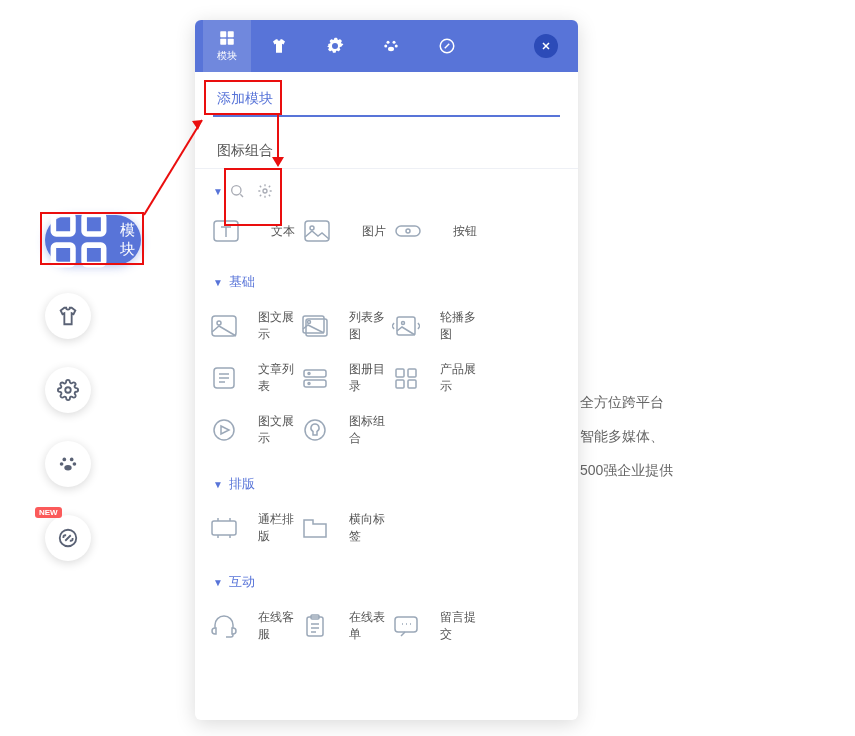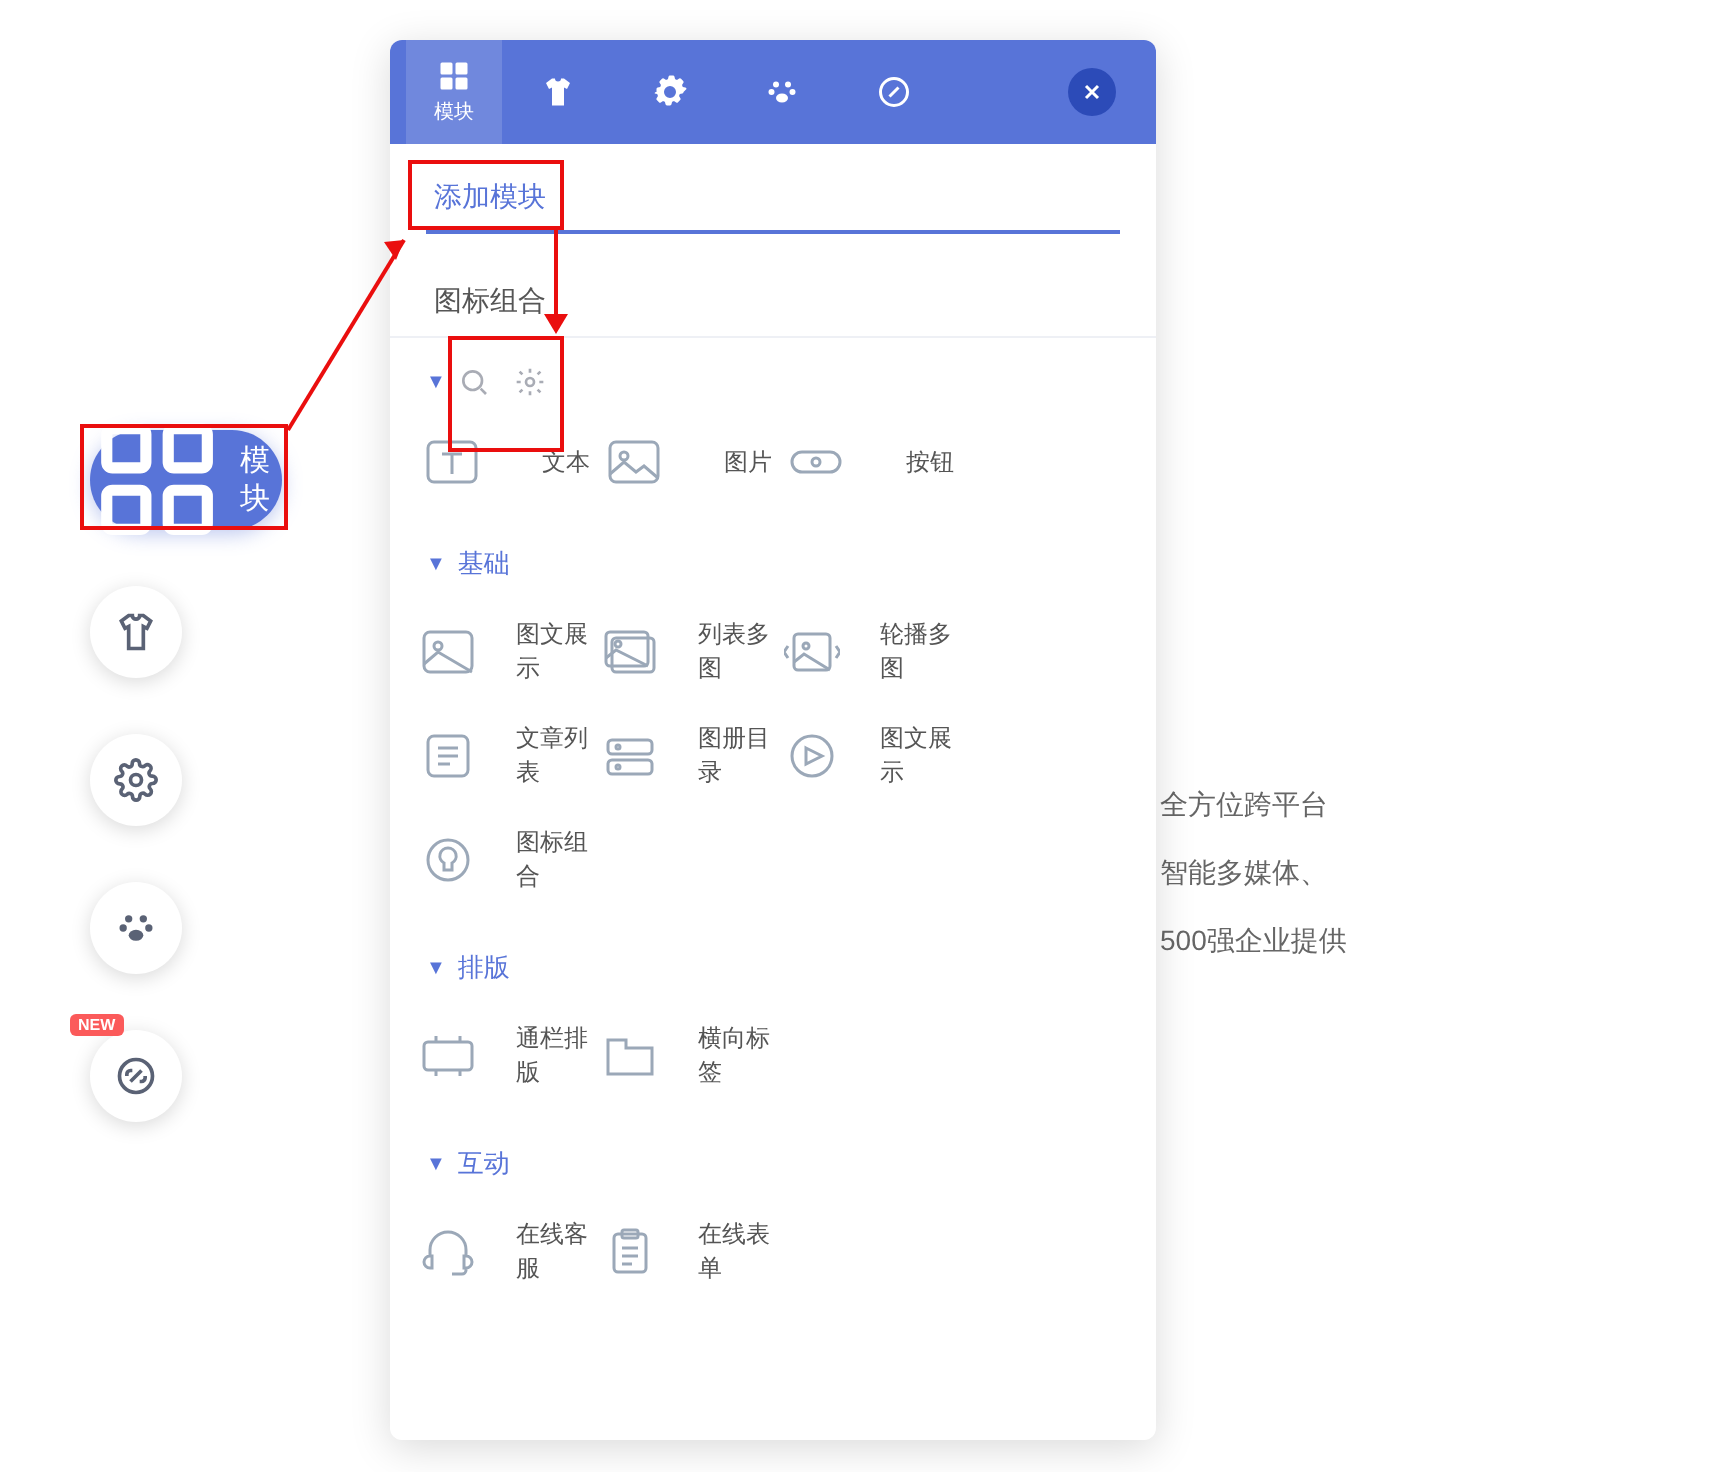--- a/index.html
+++ b/index.html
@@ -446,20 +446,31 @@
               <rect x="3" y="14" width="22" height="7" rx="2"></rect>
               <circle cx="8" cy="7.5" r="1"></circle>
               <circle cx="8" cy="17.5" r="1"></circle>
             </svg>
           </div>
         <span class="module-label">图册目录</span>
       </div>
       <div class="module-item">
         <div class="module-icon-box">
             <svg viewBox="0 0 28 24" fill="none" stroke="#9ba8b8" stroke-width="1.5">
+              <rect x="4" y="3" width="8" height="8" rx="1"></rect>
+              <rect x="16" y="3" width="8" height="8" rx="1"></rect>
+              <rect x="4" y="14" width="8" height="8" rx="1"></rect>
+              <rect x="16" y="14" width="8" height="8" rx="1"></rect>
+            </svg>
+          </div>
+        <span class="module-label">产品展示</span>
+      </div>
+      <div class="module-item">
+        <div class="module-icon-box">
+            <svg viewBox="0 0 28 24" fill="none" stroke="#9ba8b8" stroke-width="1.5">
               <circle cx="14" cy="12" r="10"></circle>
               <path d="M11 8l8 4-8 4z"></path>
             </svg>
           </div>
         <span class="module-label">图文展示</span>
       </div>
       <div class="module-item">
         <div class="module-icon-box">
             <svg viewBox="0 0 28 24" fill="none" stroke="#9ba8b8" stroke-width="1.5">
               <circle cx="14" cy="12" r="10"></circle>
@@ -515,20 +526,29 @@
         <div class="module-icon-box">
             <svg viewBox="0 0 28 24" fill="none" stroke="#9ba8b8" stroke-width="1.5">
               <rect x="6" y="3" width="16" height="19" rx="2"></rect>
               <rect x="10" y="1" width="8" height="4" rx="1"></rect>
               <path d="M10 10h8M10 14h8M10 18h5"></path>
             </svg>
           </div>
         <span class="module-label">在线表单</span>
       </div>
       <div class="module-item">
+        <div class="module-icon-box">
+            <svg viewBox="0 0 28 24" fill="none" stroke="#9ba8b8" stroke-width="1.5">
+              <rect x="3" y="3" width="22" height="15" rx="3"></rect>
+              <path d="M9 22l4-4M10 10h1M14 10h1M18 10h1"></path>
+            </svg>
+          </div>
+        <span class="module-label">留言提交</span>
+      </div>
+      <div class="module-item">
         <div class="module-icon-box"></div>
 
       </div>
     </div>
   </div>
 </div>
 
 <div class="highlight" style="left:40px; top:212px; width:104px; height:53px"></div>
 <div class="highlight" style="left:204px; top:80px; width:78px; height:35px"></div>
 <div class="highlight" style="left:224px; top:168px; width:58px; height:58px"></div>

